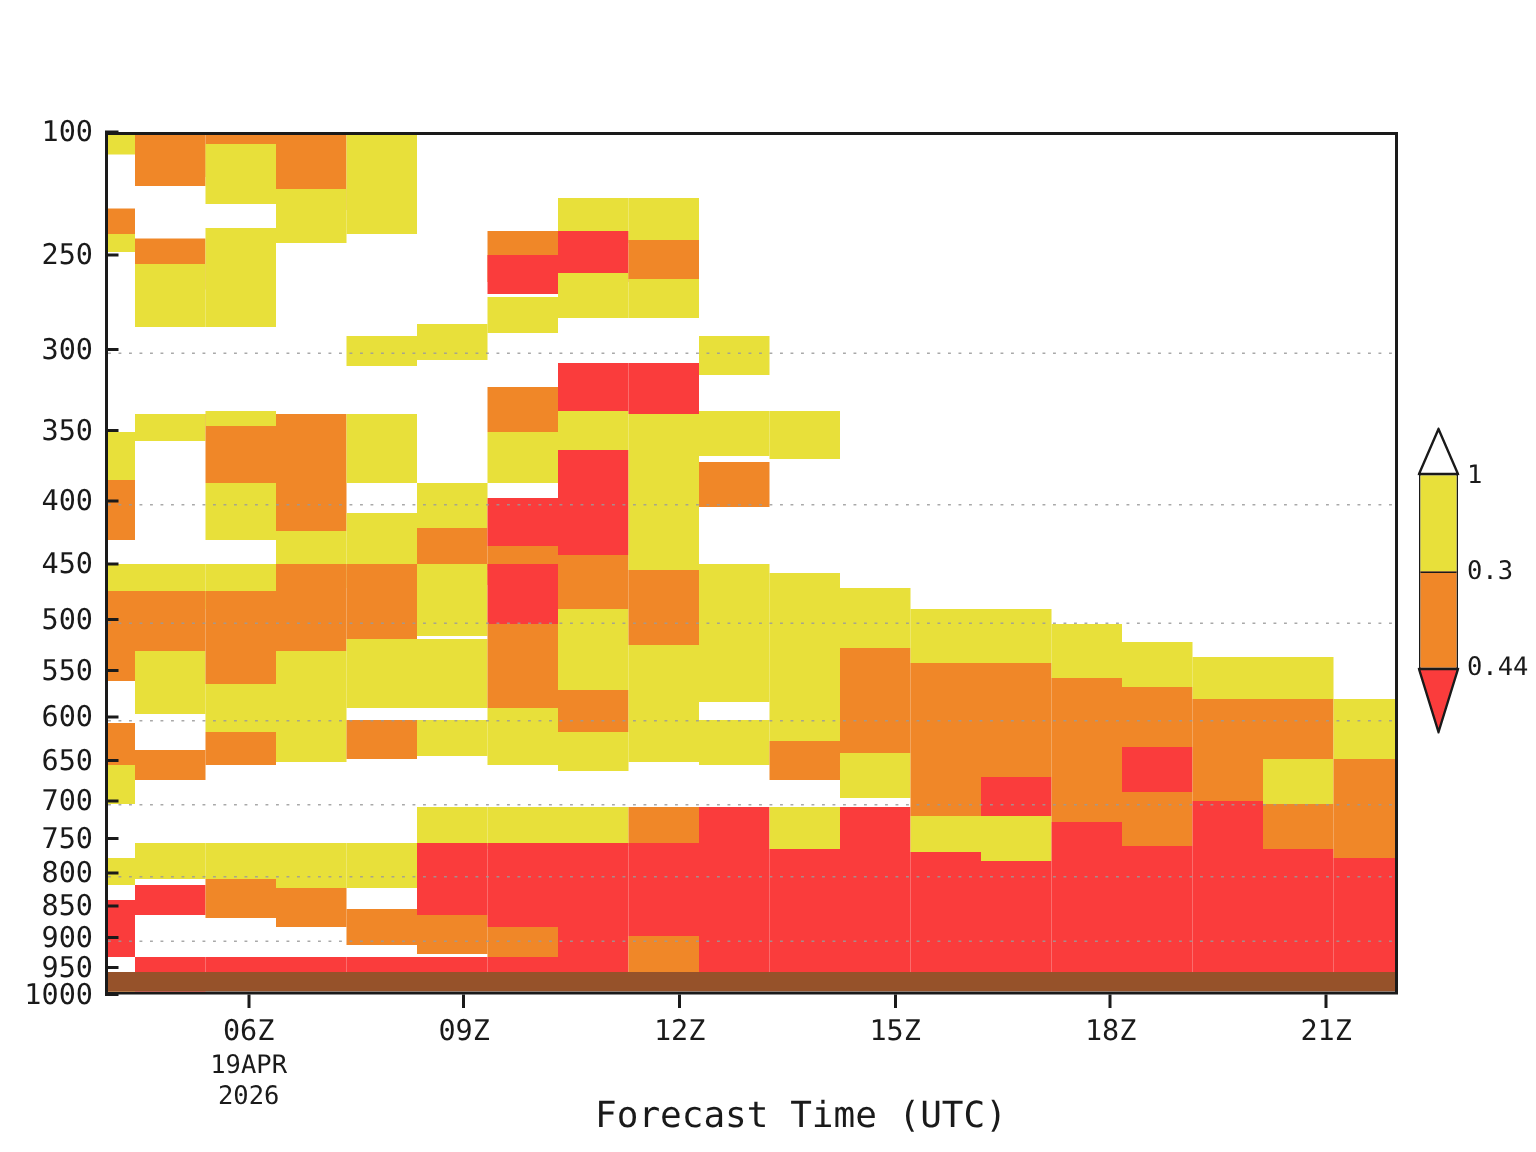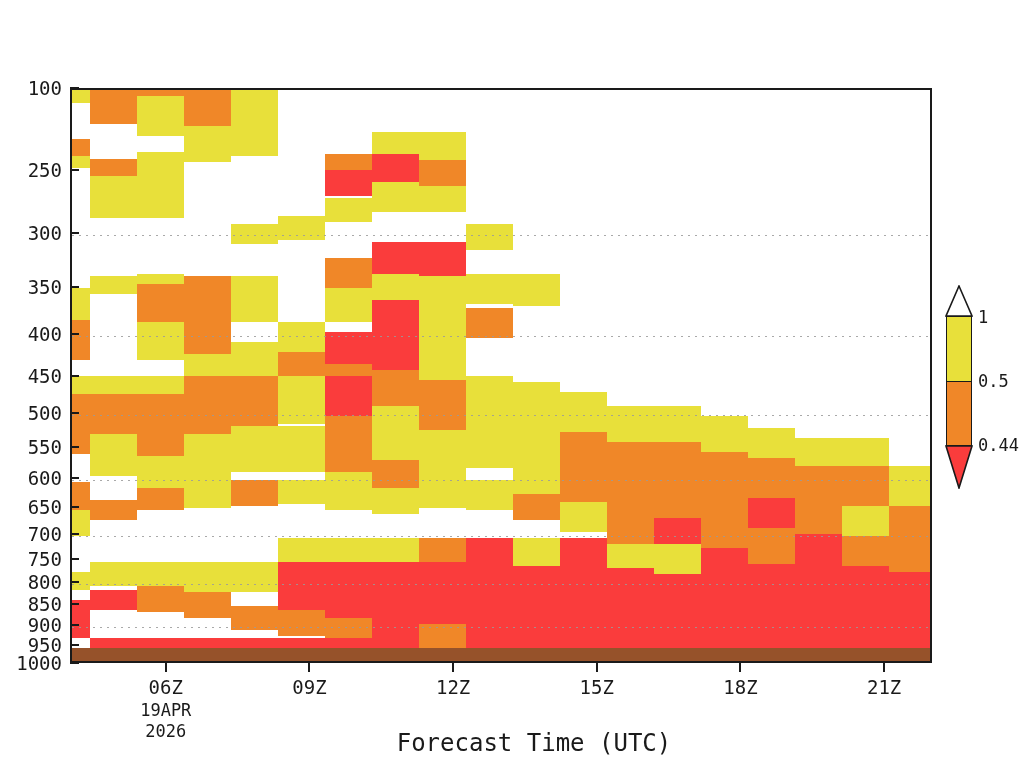--- a/index.html
+++ b/index.html
@@ -289,21 +289,21 @@
     <polygon points="14,1 27,31 1,31" fill="#ffffff" stroke="#1a1a1a" stroke-width="1.6"></polygon>
   </svg>
   <div id="colorbar">
     <div class="seg" id="cb-yellow" style="background: rgb(232, 224, 58);"></div>
     <div class="seg" id="cb-orange" style="background: rgb(240, 135, 40); border-top: 1.5px solid rgb(26, 26, 26);"></div>
   </div>
   <svg id="cb-bot-tri" width="28" height="44" style="position:absolute;left:945px;top:445px;">
     <polygon points="14,43 1,1 27,1" fill="#fa3c3c" stroke="#1a1a1a" stroke-width="1.6"></polygon>
   </svg>
   <div class="cb-label" style="top:317px;">1</div>
-  <div class="cb-label" style="top:381px;">0.5</div>
+  <div class="cb-label" style="top:381px;">0.3</div>
   <div class="cb-label" style="top:445px;">0.44</div>
 
 <div class="ytickmark" style="top: 88px;"></div>
     <div class="ytickmark" style="top: 170px;"></div>
     <div class="ytickmark" style="top: 233px;"></div>
     <div class="ytickmark" style="top: 287px;"></div>
     <div class="ytickmark" style="top: 334px;"></div>
     <div class="ytickmark" style="top: 376px;"></div>
     <div class="ytickmark" style="top: 413px;"></div>
     <div class="ytickmark" style="top: 447px;"></div>

